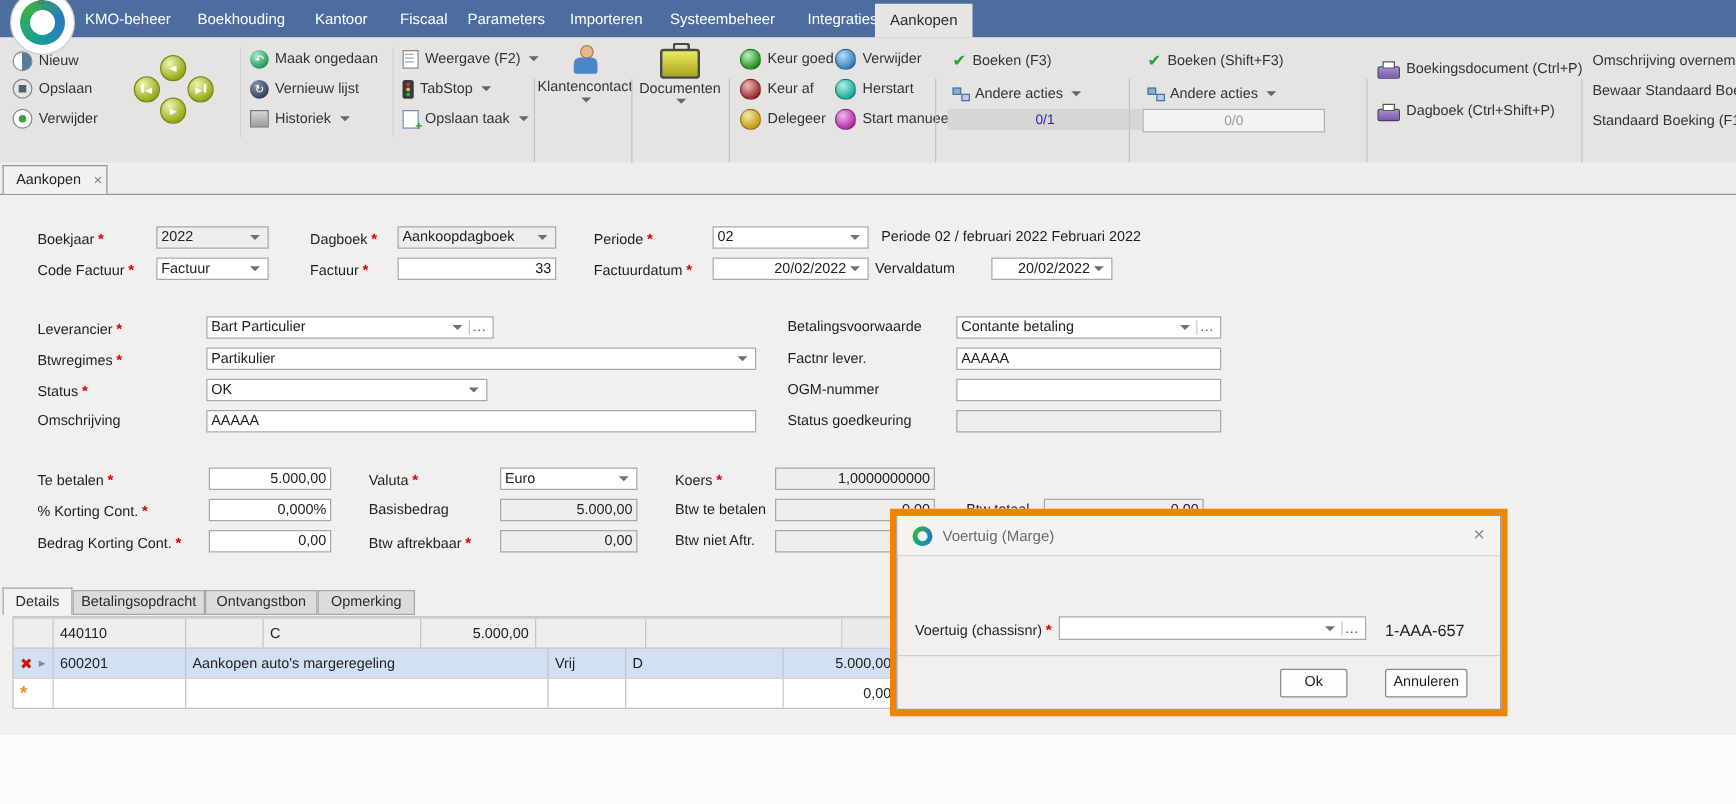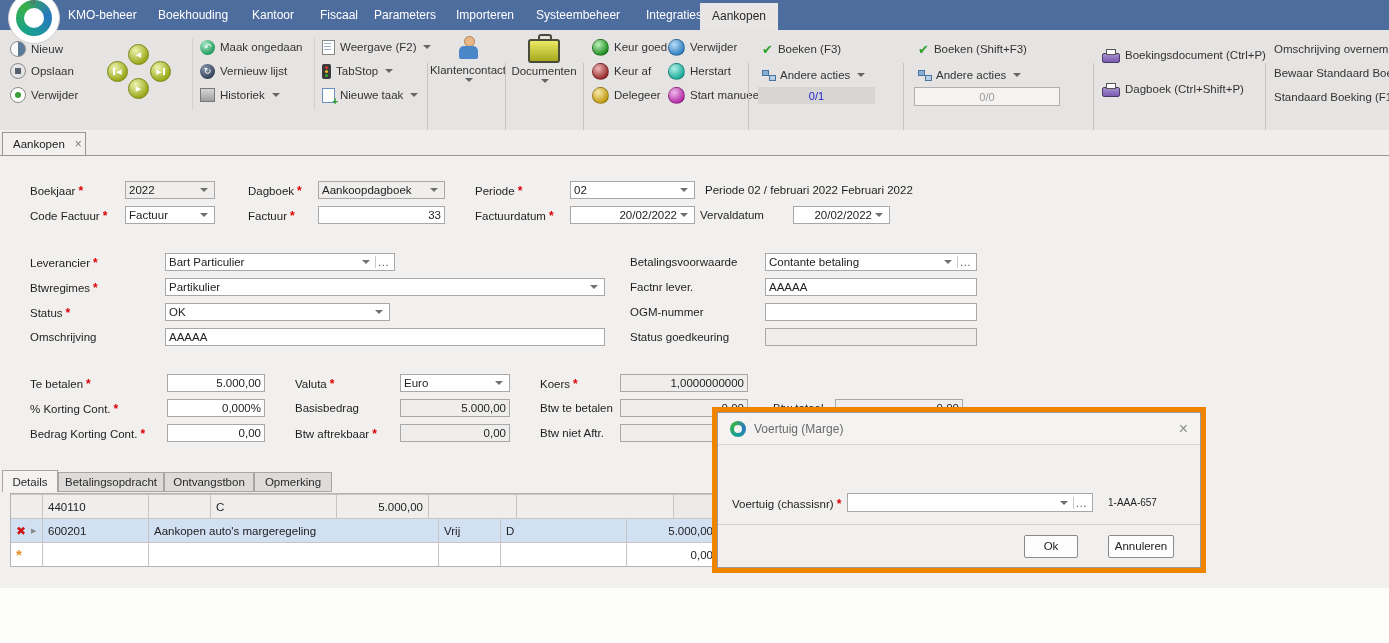--- a/index.html
+++ b/index.html
@@ -187,21 +187,21 @@
       <span class="lbl">Weergave (F2)</span>
       <span class="chev"></span>
     </div>
   <div class="rbtn" style="left:322px;top:32px">
     <span class="ic-traffic"></span>
       <span class="lbl">TabStop</span>
       <span class="chev"></span>
     </div>
   <div class="rbtn" style="left:322px;top:56px">
     <span class="ic-task"></span>
-      <span class="lbl">Nieuwe taak</span>
+      <span class="lbl">Opslaan taak</span>
       <span class="chev"></span>
     </div>
 
   <div class="vsep" style="left:427px"></div>
 
   <div class="bigbtn" style="left:432px;top:6px;width:72px">
     <span class="ic-person"></span>
     <span class="lbl">Klantencontact</span>
     <span class="chev"></span>
   </div>
@@ -245,21 +245,21 @@
 
   <div class="rbtn" style="left:762px;top:10px">
     <span class="ic-check">✔</span>
       <span class="lbl">Boeken (F3)</span>
     </div>
   <div class="rbtn" style="left:762px;top:36px">
     <span class="ic-org"></span>
       <span class="lbl">Andere acties</span>
       <span class="chev"></span>
     </div>
-  <div class="progress ubl" style="left:758px;top:57px;width:117px">
+  <div class="progress ubl" style="left:758px;top:57px;width:156px">
     <span>0/1</span>
     </div>
 
   <div class="vsep" style="left:903px"></div>
 
   <div class="rbtn" style="left:918px;top:10px">
     <span class="ic-check">✔</span>
       <span class="lbl">Boeken (Shift+F3)</span>
     </div>
   <div class="rbtn" style="left:918px;top:36px">
@@ -516,19 +516,19 @@
       <span class="close">×</span>
     </div>
     <span class="flabel req" style="left:14px;top:84px">Voertuig (chassisnr)</span>
     <div class="fld" style="left:129px;top:80px;width:246px;height:19px">
       <span class="cval"></span>
       <span class="arrbox">
           <span class="arr"></span>
         </span>
       <span class="dots">…</span>
     </div>
-    <span class="flabel" style="left:390px;top:84px;font-size:10px">1-AAA-657</span>
+    <span class="flabel" style="left:390px;top:84px;font-size:13px">1-AAA-657</span>
     <div class="mfoot">
       <div class="btn ok">Ok</div>
       <div class="btn cancel">Annuleren</div>
     </div>
   </div>
 </div>
 
 </body></html>

